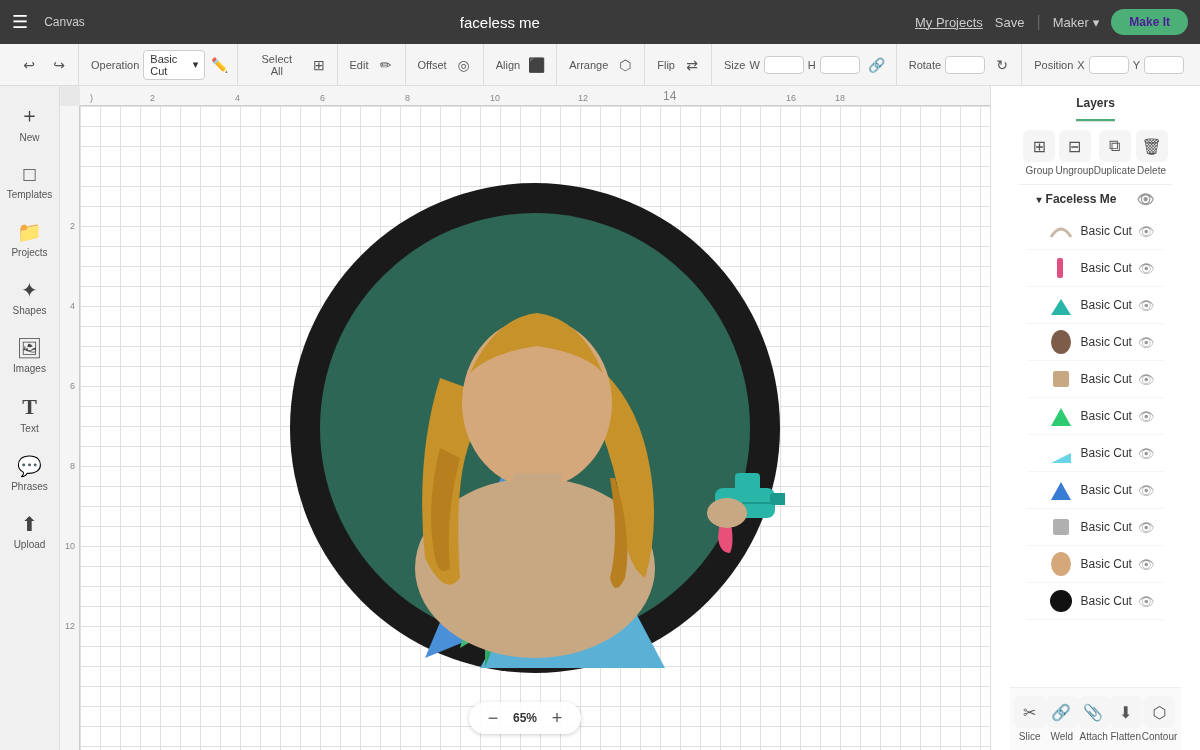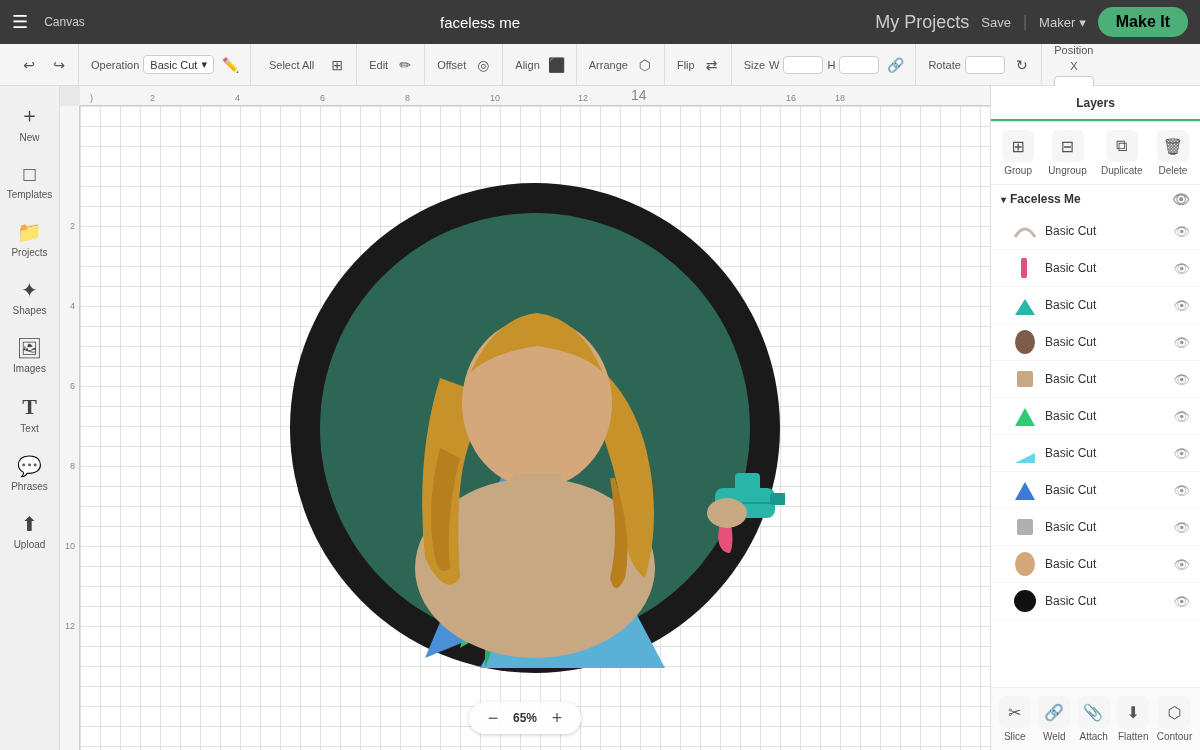--- a/index.html
+++ b/index.html
@@ -4,30 +4,30 @@
   <style>
     * { box-sizing: border-box; margin: 0; padding: 0; }
     body { font-family: -apple-system, BlinkMacSystemFont, 'Segoe UI', sans-serif; background: #2d2d2d; width: 1200px; height: 750px; overflow: hidden; display: flex; flex-direction: column; }
 
     
     .topbar { background: #3a3a3a; height: 44px; display: flex; align-items: center; padding: 0 12px; gap: 16px; color: #fff; flex-shrink: 0; }
     .topbar-menu-icon { font-size: 18px; cursor: pointer; }
     .topbar-canvas-label { font-size: 12px; color: #ccc; }
     .topbar-title { flex: 1; text-align: center; font-size: 15px; font-weight: 500; color: #fff; }
     .topbar-right { display: flex; align-items: center; gap: 12px; }
-    .topbar-my-projects { font-size: 18px; color: #ccc; cursor: pointer; }
+    .topbar-my-projects { font-size: 13px; color: #ccc; cursor: pointer; text-decoration: underline; }
     .topbar-save { font-size: 13px; color: #ccc; cursor: pointer; }
     .topbar-divider { color: #666; }
     .topbar-maker-btn { display: flex; align-items: center; gap: 4px; font-size: 13px; color: #ccc; cursor: pointer; }
-    .topbar-make-it { background: #4caf78; color: #000000; border: none; border-radius: 20px; padding: 6px 18px; font-size: 16px; font-weight: 600; cursor: pointer; }
+    .topbar-make-it { background: #4caf78; color: #4c1d95; border: none; border-radius: 20px; padding: 6px 18px; font-size: 12px; font-weight: 600; cursor: pointer; }
 
     
     .toolbar { background: #f5f5f5; height: 42px; display: flex; align-items: center; padding: 0 10px; gap: 6px; border-bottom: 1px solid #ddd; flex-shrink: 0; font-size: 11px; color: #333; }
     .toolbar-section { display: flex; align-items: center; gap: 4px; padding: 0 6px; border-right: 1px solid #ddd; height: 100%; }
-    .toolbar-section:last-child { border-right: none; flex-direction: column; }
+    .toolbar-section:last-child { border-right: none; }
     .toolbar-icon-btn { background: none; border: none; cursor: pointer; display: flex; align-items: center; justify-content: center; width: 26px; height: 26px; border-radius: 4px; font-size: 14px; color: #555; }
     .toolbar-label { font-size: 11px; color: #555; }
     .toolbar-select { border: 1px solid #ccc; border-radius: 4px; padding: 2px 6px; font-size: 11px; background: #fff; cursor: pointer; display: flex; align-items: center; gap: 4px; }
     .toolbar-input { border: 1px solid #ccc; border-radius: 4px; padding: 2px 4px; font-size: 11px; width: 40px; text-align: center; }
 
     
     .main { display: flex; flex: 1; overflow: hidden; }
 
     
     .left-sidebar { width: 60px; background: #f0f0f0; display: flex; flex-direction: column; align-items: center; padding: 8px 0; gap: 4px; border-right: 1px solid #ddd; flex-shrink: 0; }
@@ -40,21 +40,21 @@
     .ruler-top { position: absolute; top: 0; left: 20px; right: 0; height: 20px; background: #f5f5f5; border-bottom: 1px solid #ccc; display: flex; align-items: flex-end; padding-bottom: 2px; font-size: 9px; color: #888; overflow: hidden; }
     .ruler-left { position: absolute; top: 20px; left: 0; width: 20px; bottom: 0; background: #f5f5f5; border-right: 1px solid #ccc; display: flex; flex-direction: column; align-items: flex-end; font-size: 9px; color: #888; overflow: hidden; padding-right: 2px; }
     .canvas-grid { position: absolute; top: 20px; left: 20px; right: 0; bottom: 0; background-color: #fff; background-image: linear-gradient(#e0e0e0 1px, transparent 1px), linear-gradient(90deg, #e0e0e0 1px, transparent 1px); background-size: 20px 20px; }
     .design-circle { position: absolute; top: 50%; left: 50%; transform: translate(-50%, -50%); width: 500px; height: 500px; }
 
     .zoom-controls { position: absolute; bottom: 16px; left: 50%; transform: translateX(-50%); display: flex; align-items: center; gap: 8px; background: rgba(255,255,255,0.9); border-radius: 20px; padding: 4px 12px; box-shadow: 0 1px 4px rgba(0,0,0,0.2); }
     .zoom-btn { background: none; border: none; cursor: pointer; font-size: 18px; color: #555; width: 24px; height: 24px; display: flex; align-items: center; justify-content: center; border-radius: 50%; }
     .zoom-level { font-size: 12px; color: #333; font-weight: bold; }
 
     
-    .right-panel { width: 210px; background: #fff; border-left: 1px solid #ddd; display: flex; flex-direction: column; flex-shrink: 0; }
+    .right-panel { width: 210px; background: #fff; border-left: 1px solid #ddd; display: flex; flex-direction: column; flex-shrink: 0; align-items: center; }
     .right-panel-tabs { display: flex; border-bottom: 1px solid #ddd; height: 36px; }
     .right-tab { flex: 1; display: flex; align-items: center; justify-content: center; font-size: 12px; cursor: pointer; border-bottom: 2px solid transparent; }
     .right-tab.active { border-bottom: 2px solid #4caf78; font-weight: 600; color: #333; }
     .right-tab:not(.active) { color: #777; }
 
     .right-panel-actions { display: flex; justify-content: space-around; padding: 8px 4px; border-bottom: 1px solid #eee; }
     .action-btn { display: flex; flex-direction: column; align-items: center; gap: 3px; cursor: pointer; font-size: 10px; color: #555; background: none; border: none; }
     .action-icon { width: 32px; height: 32px; background: #f5f5f5; border-radius: 6px; display: flex; align-items: center; justify-content: center; font-size: 16px; }
 
     .layers-section { flex: 1; overflow-y: auto; }
@@ -194,21 +194,21 @@
   <div class="canvas-area">
 
     <div class="ruler-top">
       <span style="position:absolute;left:10px;font-size:9px;color:#888">)</span>
       <span style="position:absolute;left:70px;font-size:9px;color:#888">2</span>
       <span style="position:absolute;left:155px;font-size:9px;color:#888">4</span>
       <span style="position:absolute;left:240px;font-size:9px;color:#888">6</span>
       <span style="position:absolute;left:325px;font-size:9px;color:#888">8</span>
       <span style="position:absolute;left:410px;font-size:9px;color:#888">10</span>
       <span style="position:absolute;left:498px;font-size:9px;color:#888">12</span>
-      <span style="position:absolute;left:551px;font-size:14px;color:#888">14</span>
+      <span style="position:absolute;left:583px;font-size:12px;color:#888">14</span>
       <span style="position:absolute;left:706px;font-size:9px;color:#888">16</span>
       <span style="position:absolute;left:755px;font-size:9px;color:#888">18</span>
     </div>
 
     <div class="ruler-left">
       <span style="height:80px;display:flex;align-items:center;font-size:9px;color:#888;justify-content:flex-end;padding-right:2px"></span>
       <span style="height:80px;display:flex;align-items:center;font-size:9px;color:#888;justify-content:flex-end;padding-right:2px">2</span>
       <span style="height:80px;display:flex;align-items:center;font-size:9px;color:#888;justify-content:flex-end;padding-right:2px">4</span>
       <span style="height:80px;display:flex;align-items:center;font-size:9px;color:#888;justify-content:flex-end;padding-right:2px">6</span>
       <span style="height:80px;display:flex;align-items:center;font-size:9px;color:#888;justify-content:flex-end;padding-right:2px">8</span>

